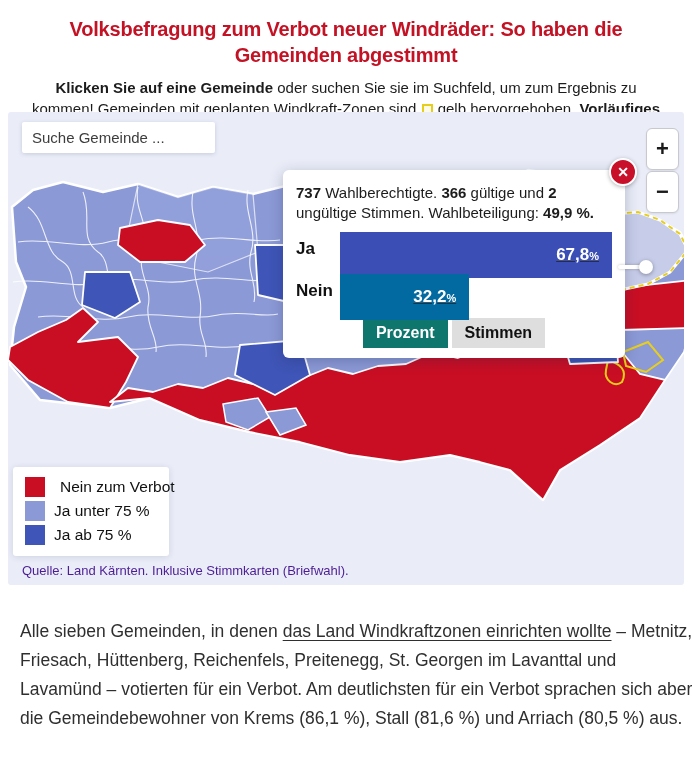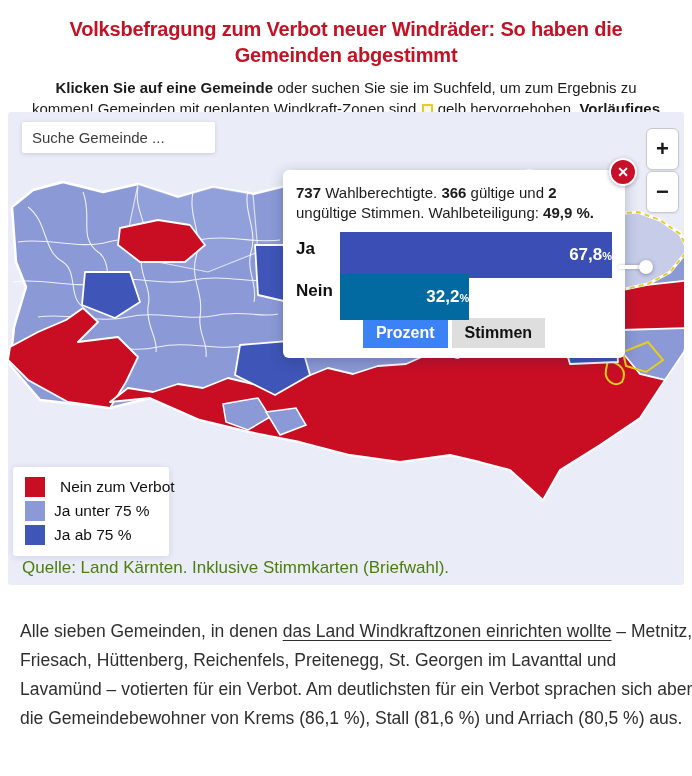--- a/index.html
+++ b/index.html
@@ -56,30 +56,30 @@
   }
   .popup-title { text-align:center; font-size:20px; font-weight:bold; color:#111; }
   .popup-stats { font-size:15px; line-height:20px; color:#1c1c1c; margin-top:3px; }
   .popup-stats b { font-weight:bold; }
   .bar-row { display:flex; align-items:center; margin-top:8px; }
   .bar-row:first-child { margin-top:9px; }
   .bar-label { width:44px; font-size:17px; font-weight:bold; color:#111; }
   .bar-track { flex:1; height:34px; position:relative; }
   .bar-fill {
     height:46px; position:relative; display:flex; align-items:center;
-    justify-content:flex-end; padding-right:0;
+    justify-content:flex-end; padding-right:13px;text-decoration:underline;
   }
   .bar-val { color:#fff; font-weight:bold; font-size:17px; white-space:nowrap; }
   .bar-val .unit { font-size:11px; font-weight:bold; }
   .toggle-row { display:flex; justify-content:center; gap:4px; margin-top:10px; }
   .toggle-btn {
     font-family:"Liberation Sans",sans-serif; font-size:16px; font-weight:bold;
     border:0; padding:6px 13px; cursor:pointer; background:#dedede; color:#111;
   }
-  .toggle-btn.active { background:#3b82f6; color:#fff; }
+  .toggle-btn.active { background:#0f766e; color:#fff; }
   
   .leader-line {
     position:absolute; left:610px; top:153px; width:29px; height:3.5px;
     background:#fff; z-index:6; border-radius:2px;
     box-shadow:0 0 3px rgba(0,0,0,.25);
   }
   .marker-dot {
     position:absolute; left:631px; top:148px; width:14px; height:14px;
     background:#fff; border-radius:50%; z-index:6;
     box-shadow:0 1px 4px rgba(0,0,0,.35);
@@ -96,21 +96,21 @@
   .legend {
     position:absolute; left:5px; top:355px; width:156px;
     background:#fff; border-radius:3px; z-index:7;
     box-shadow:0 1px 6px rgba(40,50,90,.15); padding:10px 12px 11px;
   }
   .legend-row { display:flex; align-items:center; margin-top:4px; }
   .legend-row:first-child { margin-top:0;gap:6px; }
   .legend-swatch { width:20px; height:20px; margin-right:9px; flex:0 0 auto; }
   .legend-label { font-size:15.5px; color:#111; white-space:nowrap; }
   .source-line {
-    position:absolute; left:14px; bottom:7px; font-size:17px; color:#4d7c0f; z-index:4;
+    position:absolute; left:14px; bottom:7px; font-size:13px; color:#4c1d95; z-index:4;
   }
   
   .article {
     position:absolute; left:20px; top:617px; width:678px;
     font-size:17.5px; line-height:29px; color:#2f2f2f;
   }
   .article .link { text-decoration:underline; text-underline-offset:3px; color:#2f2f2f; }
 </style>
 </head>
 <body>

